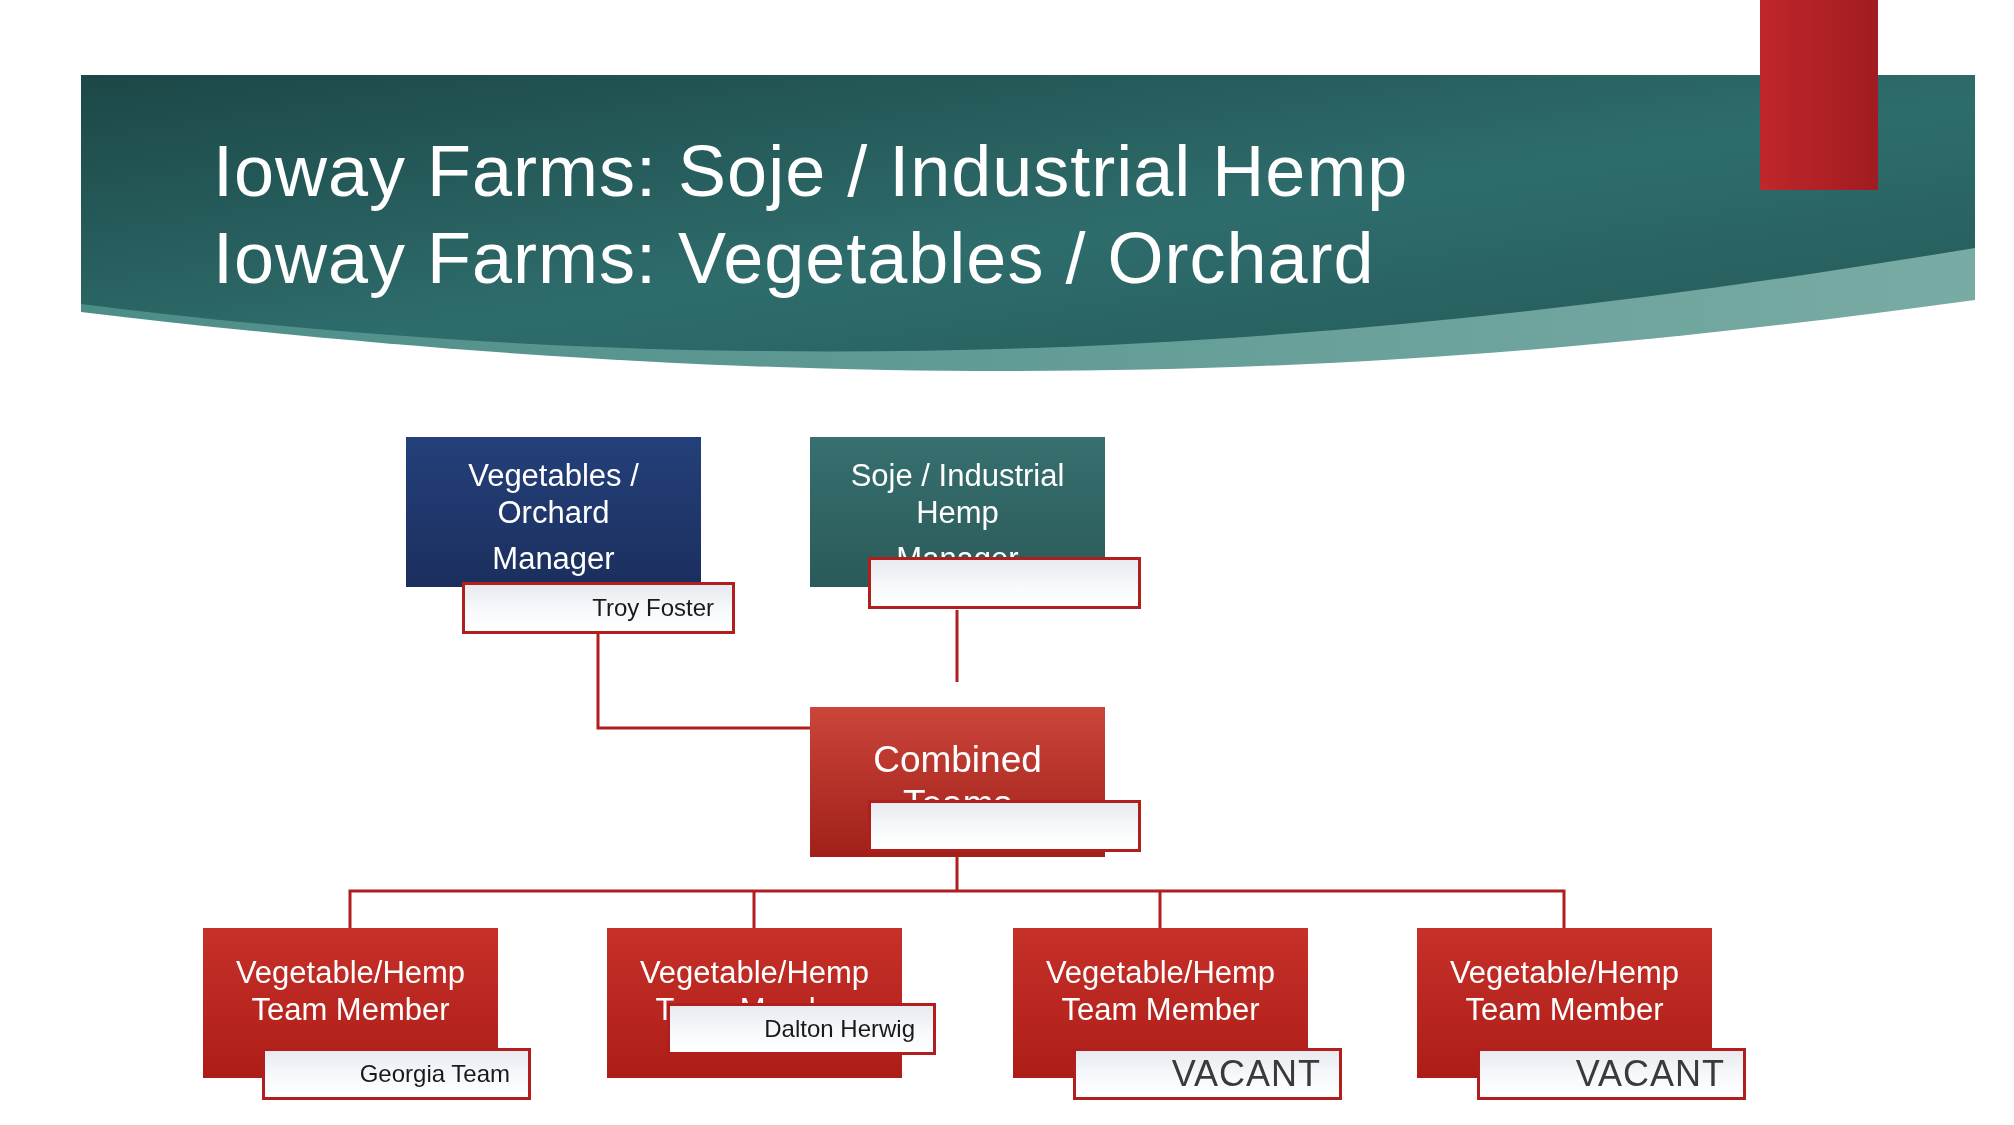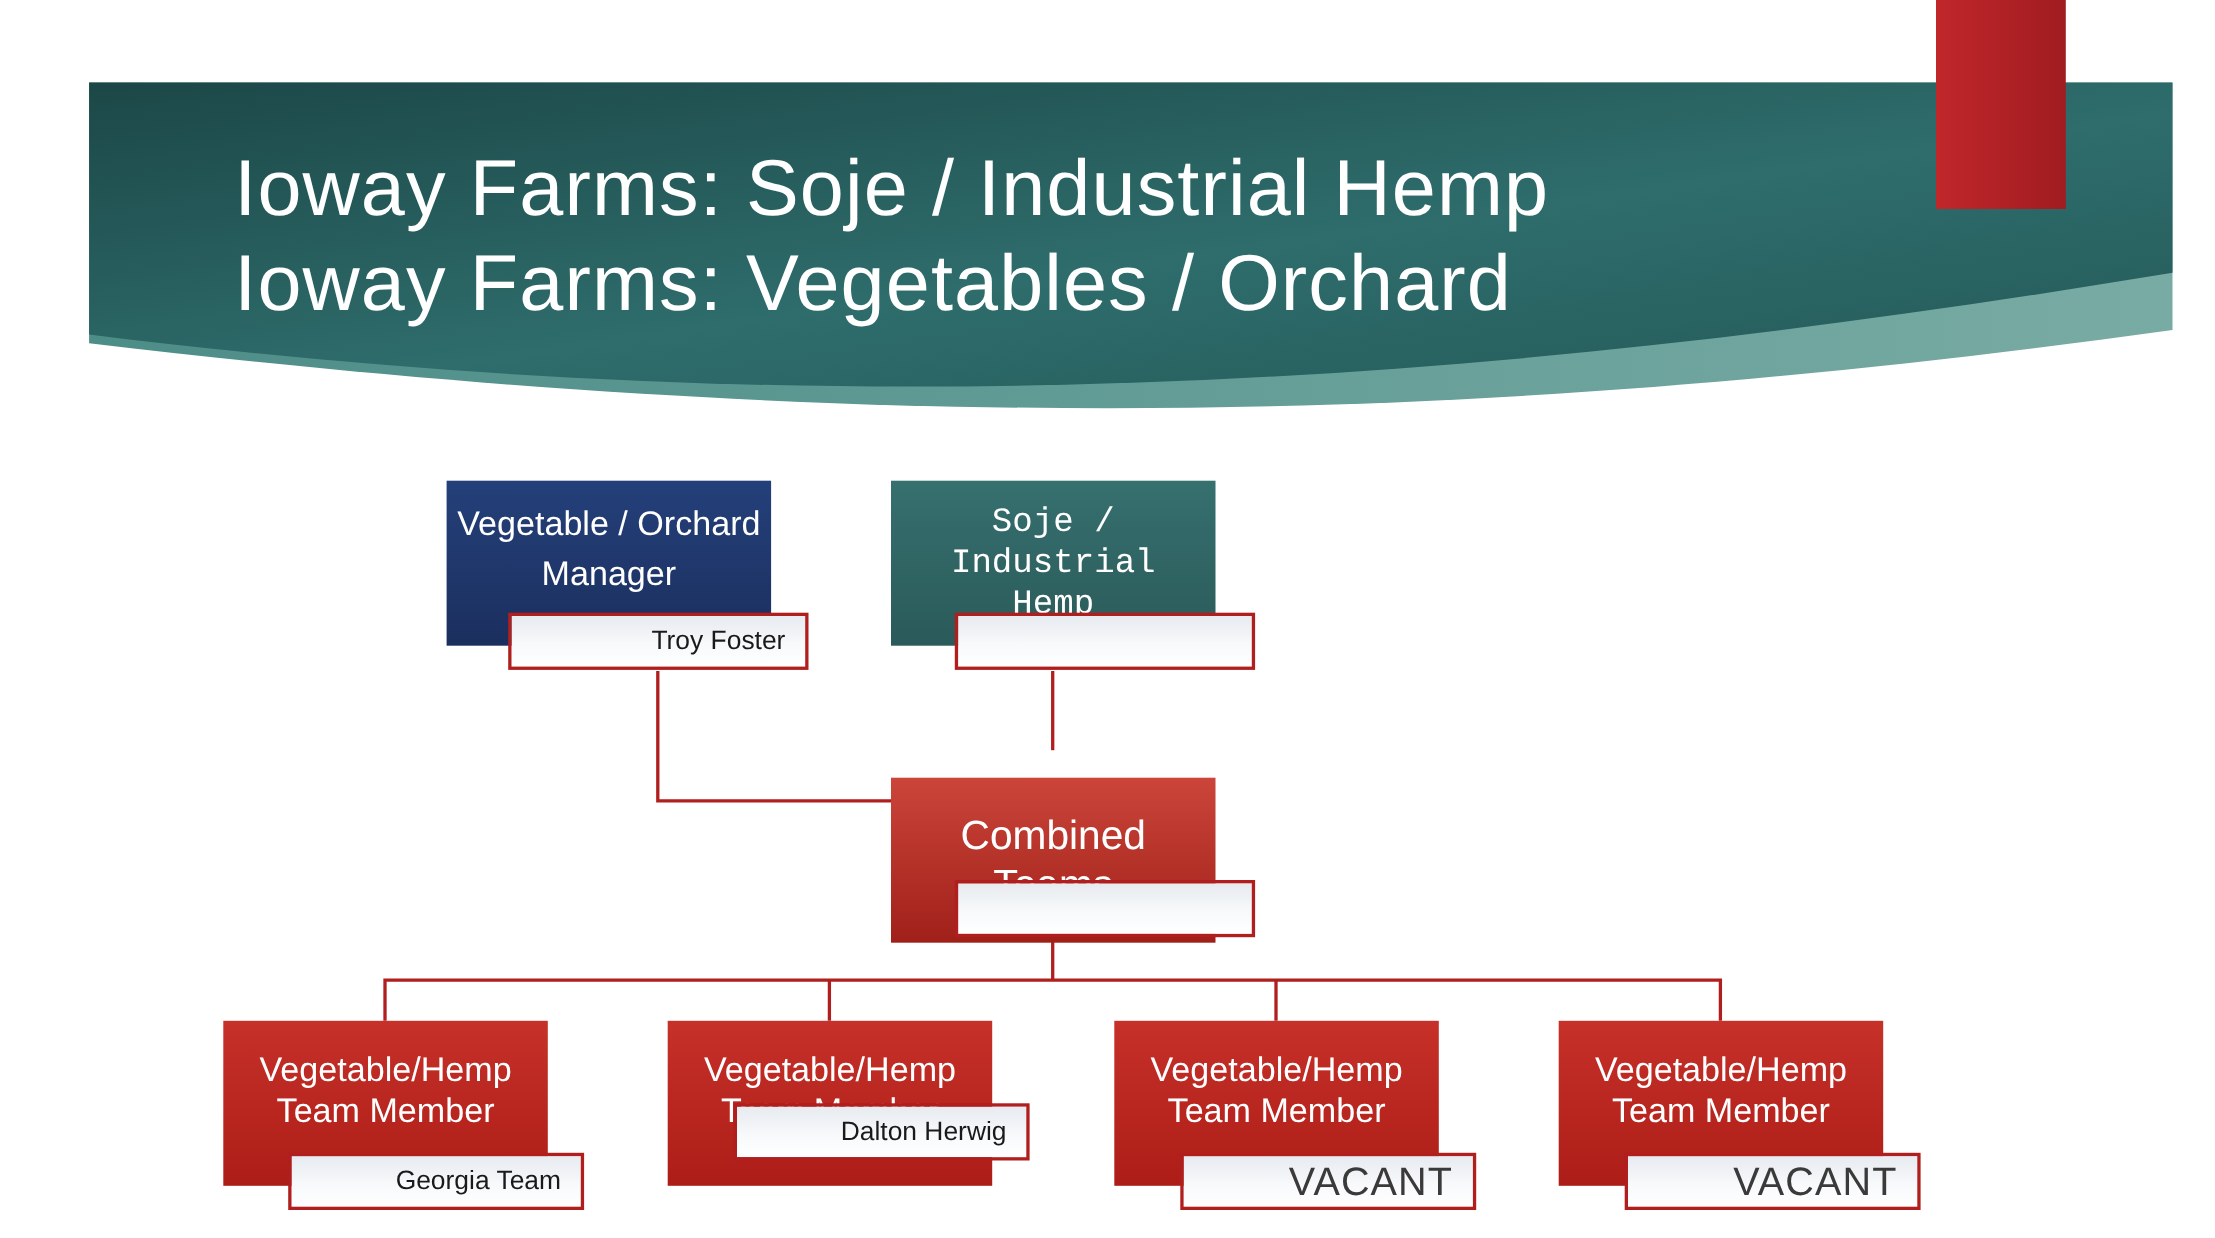--- a/index.html
+++ b/index.html
@@ -22,21 +22,21 @@
     background:linear-gradient(90deg,#c0272b,#a01c20);
     z-index:3;
   }
   
   .node{
     position:absolute;width:295px;height:150px;z-index:2;
     color:#ffffff;text-align:center;font-size:31px;line-height:1.2;
     box-sizing:border-box;padding:20px 8px 0 8px;
   }
   .node-navy{background:linear-gradient(180deg,#24407a,#1b2f5e);}
-  .node-teal{background:linear-gradient(180deg,#36706f,#2a5a59);font-family:Liberation Mono, monospace;}
+  .node-teal{background:linear-gradient(180deg,#36706f,#2a5a59);}
   .node-red{background:linear-gradient(180deg,#cb453a,#a02019);margin-top:25px;}
   .node-red-flat{background:linear-gradient(180deg,#c63129,#ad1d17);}
   .node .subtitle{margin-top:9px;}
   .node-center{
     display:flex;align-items:center;justify-content:center;
     padding:0 6px;font-size:37px;
   }
   .team-node{padding-top:26px;font-size:31px;}
   
   .name-tag{
@@ -82,24 +82,24 @@
   <svg class="connectors" viewBox="0 0 2014 1125" aria-hidden="true">
     <path d="M598,610 L598,728 L810,728" fill="none" stroke="#b01e1e" stroke-width="3"></path>
     <path d="M957,610 L957,682" fill="none" stroke="#b01e1e" stroke-width="3"></path>
     <path d="M957,852 L957,891" fill="none" stroke="#b01e1e" stroke-width="3"></path>
     <path d="M350,928 L350,891 L1564,891 L1564,928" fill="none" stroke="#b01e1e" stroke-width="3"></path>
     <path d="M754,891 L754,928" fill="none" stroke="#b01e1e" stroke-width="3"></path>
     <path d="M1160,891 L1160,928" fill="none" stroke="#b01e1e" stroke-width="3"></path>
   </svg>
 
   <div class="node node-navy" style="left:406px;top:437px;">
-    <div>Vegetable / Orchard</div>
+    <div>Vegetables / Orchard</div>
     <div class="subtitle">Manager</div>
   </div>
-  <div class="name-tag" style="left:462px;top:557px;width:273px;">
+  <div class="name-tag" style="left:462px;top:582px;width:273px;">
     <span>Troy Foster</span>
   </div>
 
   <div class="node node-teal" style="left:810px;top:437px;">
     <div>Soje / Industrial Hemp</div>
     <div class="subtitle">Manager</div>
   </div>
   <div class="name-tag" style="left:868px;top:557px;width:273px;">
     <span></span>
   </div>

